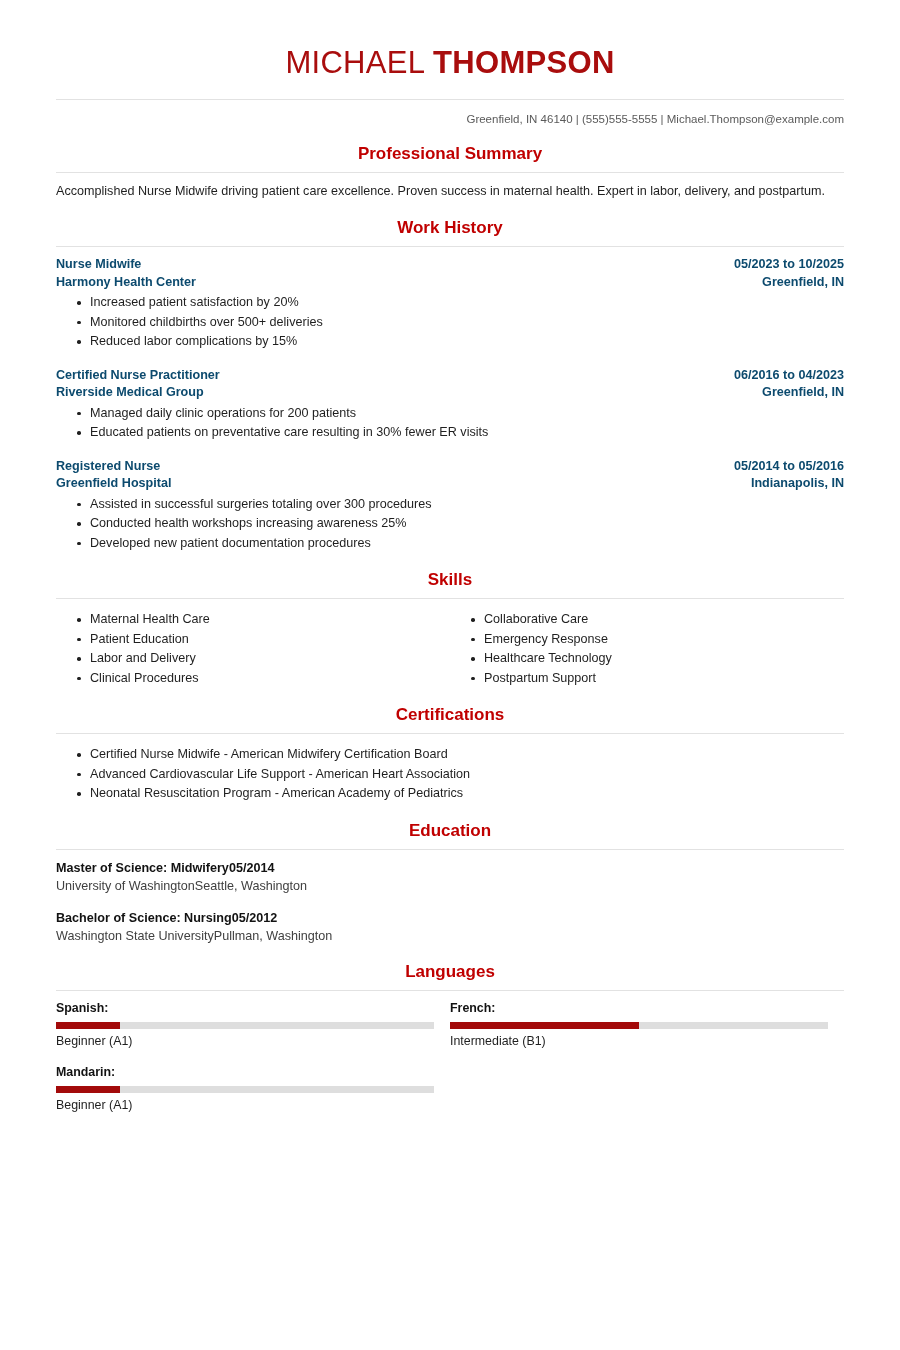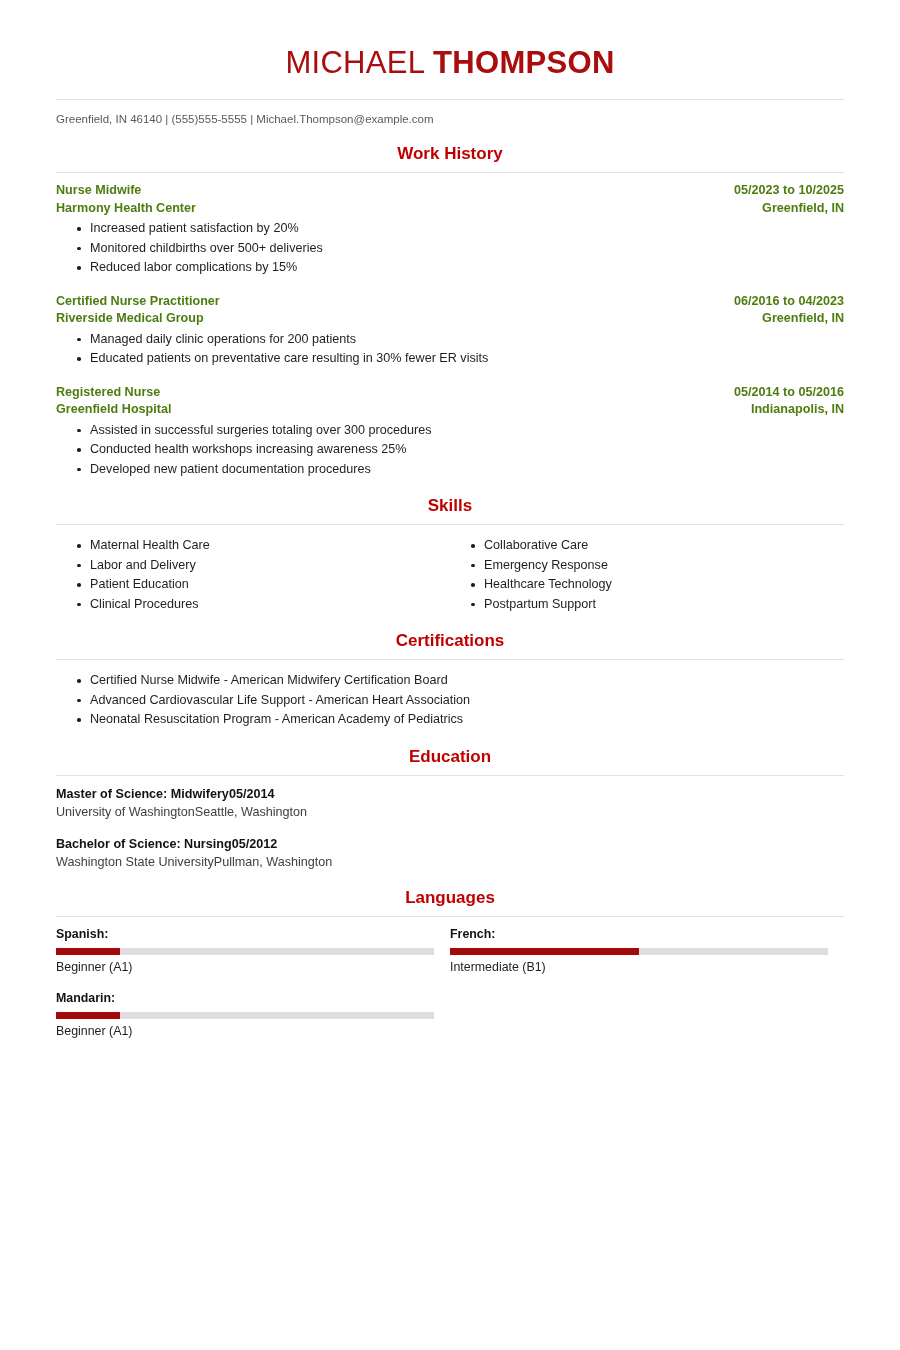--- a/index.html
+++ b/index.html
@@ -38,21 +38,21 @@
 
   .rule {
     height: 1px;
     background: #e2e2e2;
     margin: 0;
     border: 0;
   }
   .header-rule { margin-top: 17px; }
 
   .contact-line {
-    text-align: left;
+    text-align: right;
     font-size: 11.5px;
     line-height: 16px;
     color: #5a5a5a;
     padding-top: 11px;
   }
 
   
   .section { margin-top: 16px; }
   .section-title {
     text-align: center;
@@ -74,21 +74,21 @@
   
   .job { margin-bottom: 15px; }
   .job:last-child { margin-bottom: 0; }
   .job-row {
     display: flex;
     justify-content: space-between;
     align-items: flex-end;
     font-size: 12.6px;
     line-height: 17.5px;
     font-weight: 700;
-    color: #4d7c0f;
+    color: #0c4a6e;
   }
   .job-row .right { text-align: right; white-space: nowrap; }
 
   ul.bullets {
     margin: 2px 0 0 0;
     padding-left: 34px;
     list-style: none;
   }
   ul.bullets > li {
     position: relative;
@@ -168,20 +168,27 @@
 
 <div class="page">
 
   <div class="name-header">
     <span class="name-first">MICHAEL</span>
     <span class="name-last">THOMPSON</span>
   </div>
   <div class="rule header-rule"></div>
   <div class="contact-line">Greenfield, IN 46140 | (555)555-5555 | Michael.Thompson@example.com</div>
 
+  <div class="section">
+    <div class="section-title">Professional Summary</div>
+    <div class="rule"></div>
+    <div class="section-body">
+      <p class="summary">Accomplished Nurse Midwife driving patient care excellence. Proven success in maternal health. Expert in labor, delivery, and postpartum.</p>
+    </div>
+  </div>
 
   <div class="section">
     <div class="section-title">Work History</div>
     <div class="rule"></div>
     <div class="section-body">
 
       <div class="job">
         <div class="job-row">
           <span>Nurse Midwife</span>
           <span class="right">05/2023 to 10/2025</span>
@@ -232,22 +239,22 @@
   </div>
 
   <div class="section">
     <div class="section-title">Skills</div>
     <div class="rule"></div>
     <div class="section-body">
       <div class="two-col">
         <div class="col">
           <ul class="bullets">
             <li>Maternal Health Care</li>
+            <li>Patient Education</li>
             <li>Labor and Delivery</li>
-            <li>Patient Education</li>
             <li>Clinical Procedures</li>
           </ul>
         </div>
         <div class="col">
           <ul class="bullets">
             <li>Collaborative Care</li>
             <li>Emergency Response</li>
             <li>Healthcare Technology</li>
             <li>Postpartum Support</li>
           </ul>

